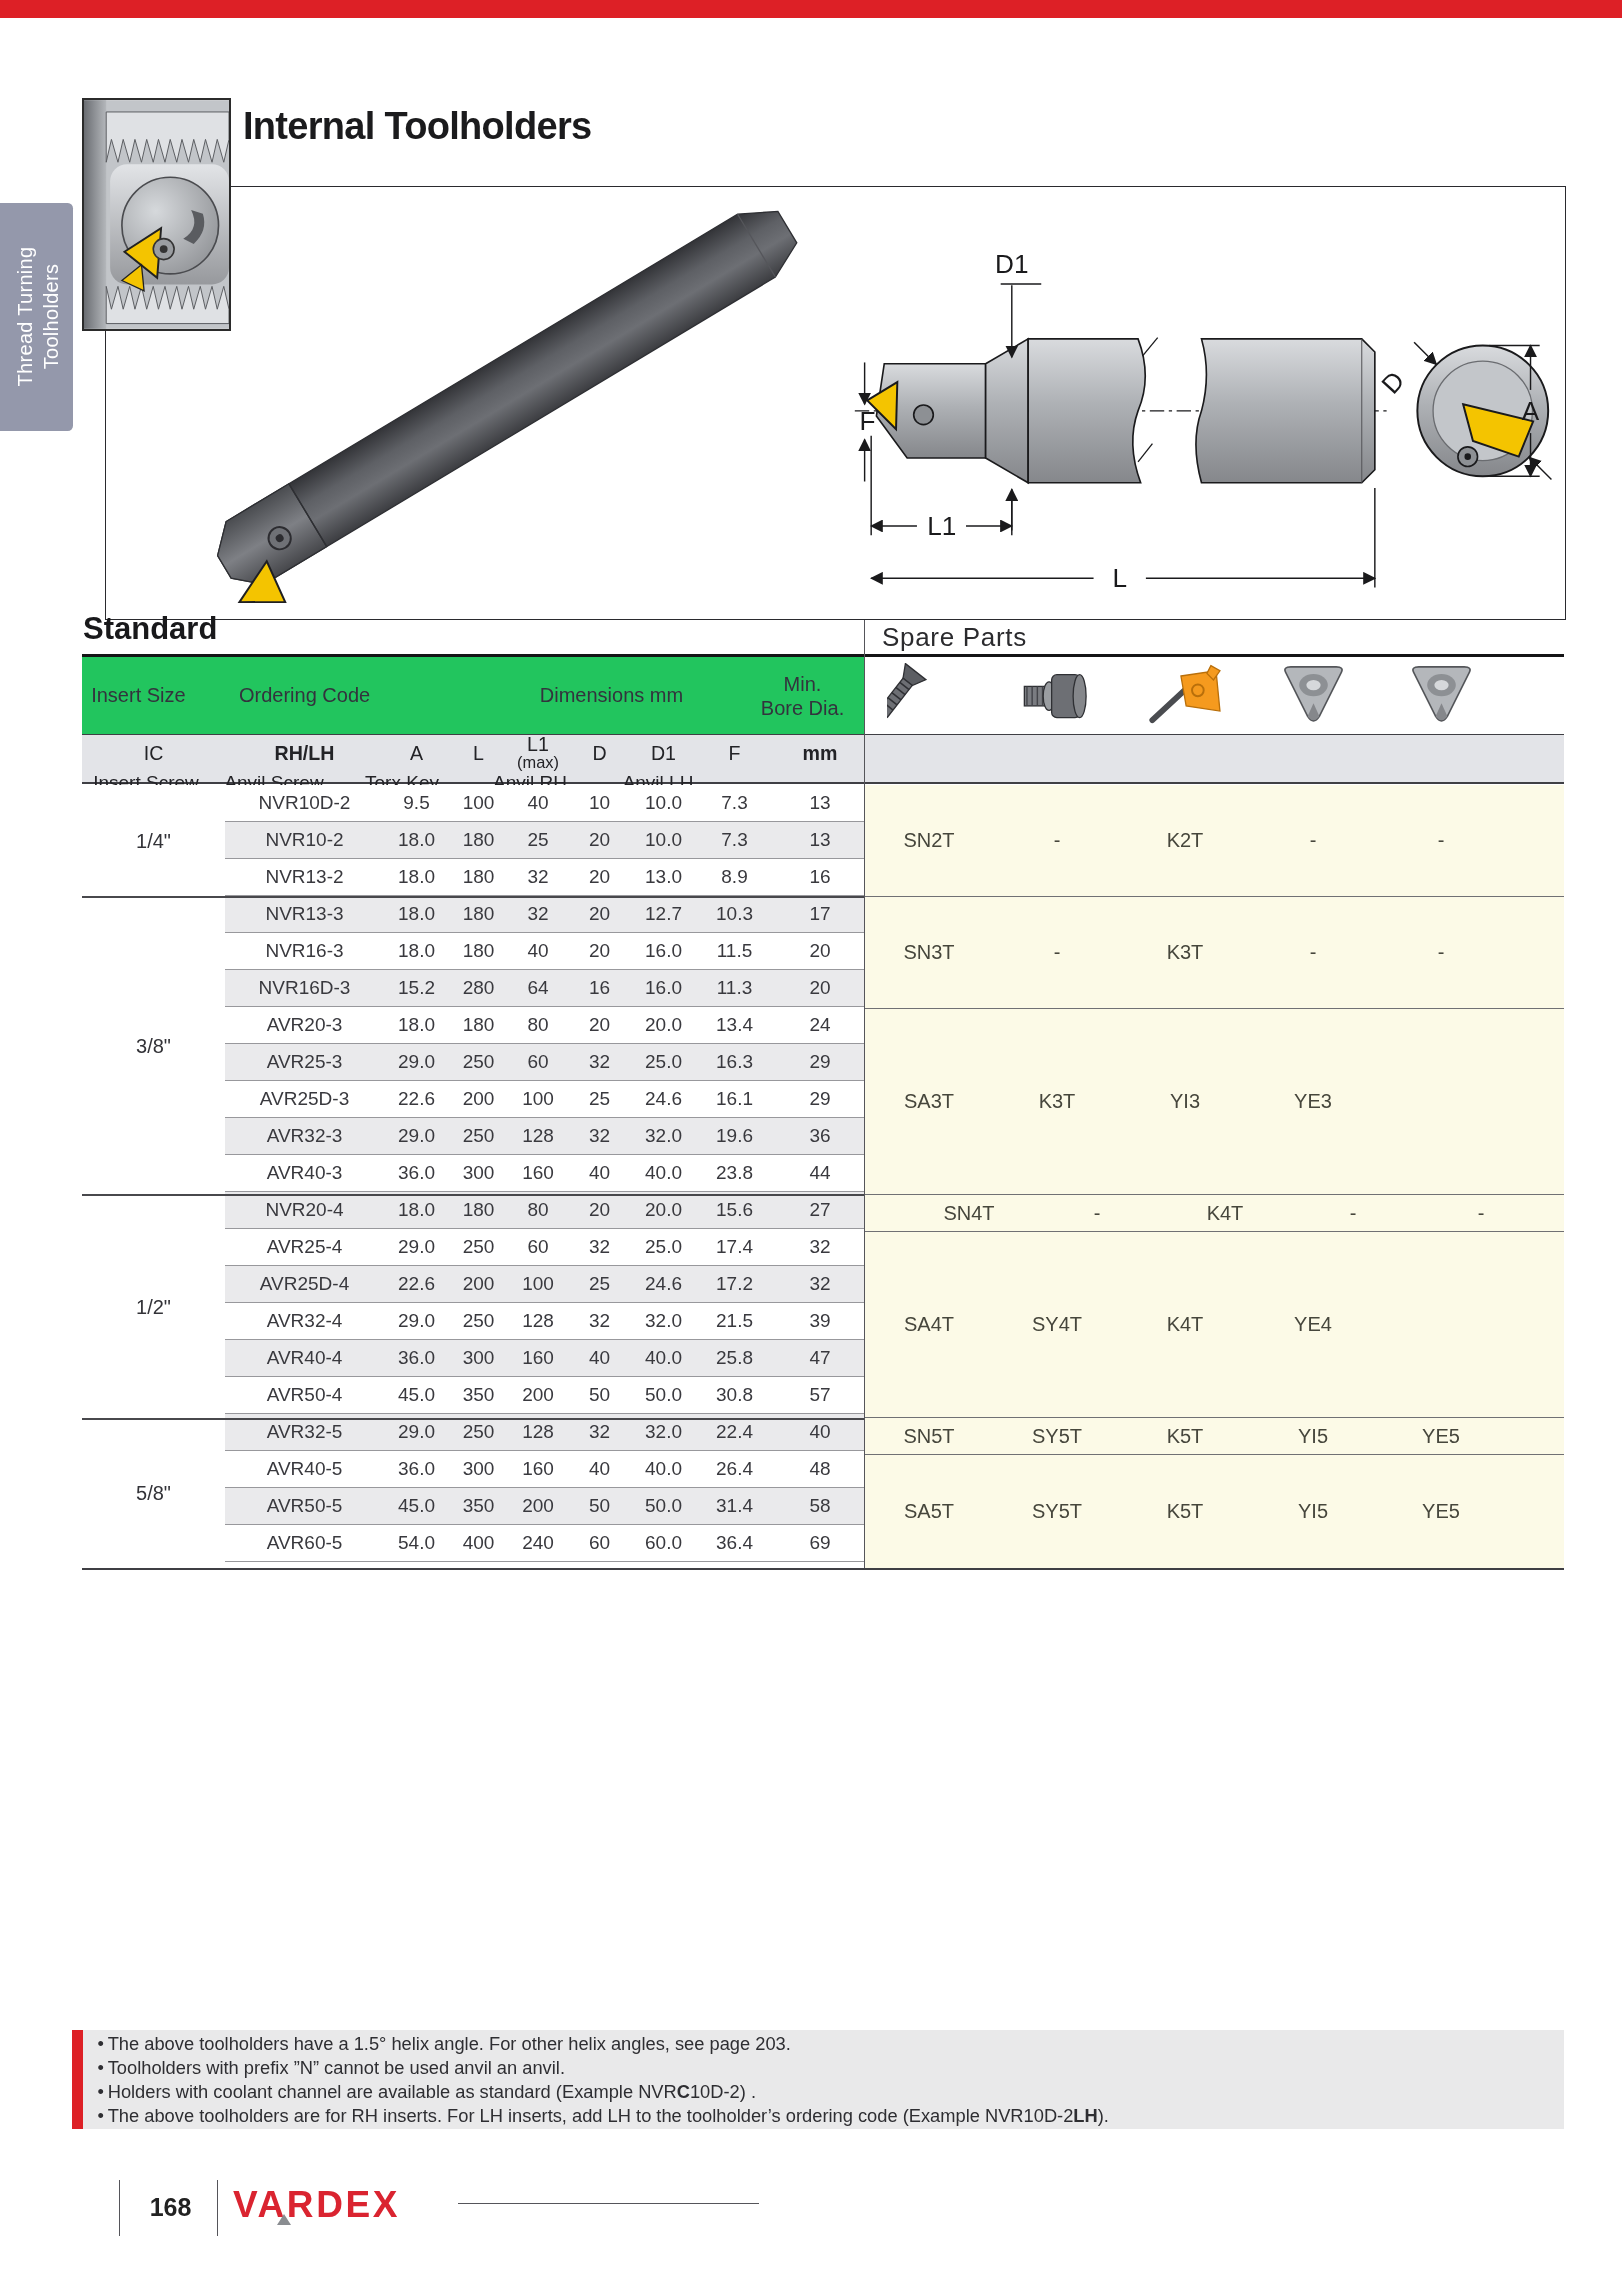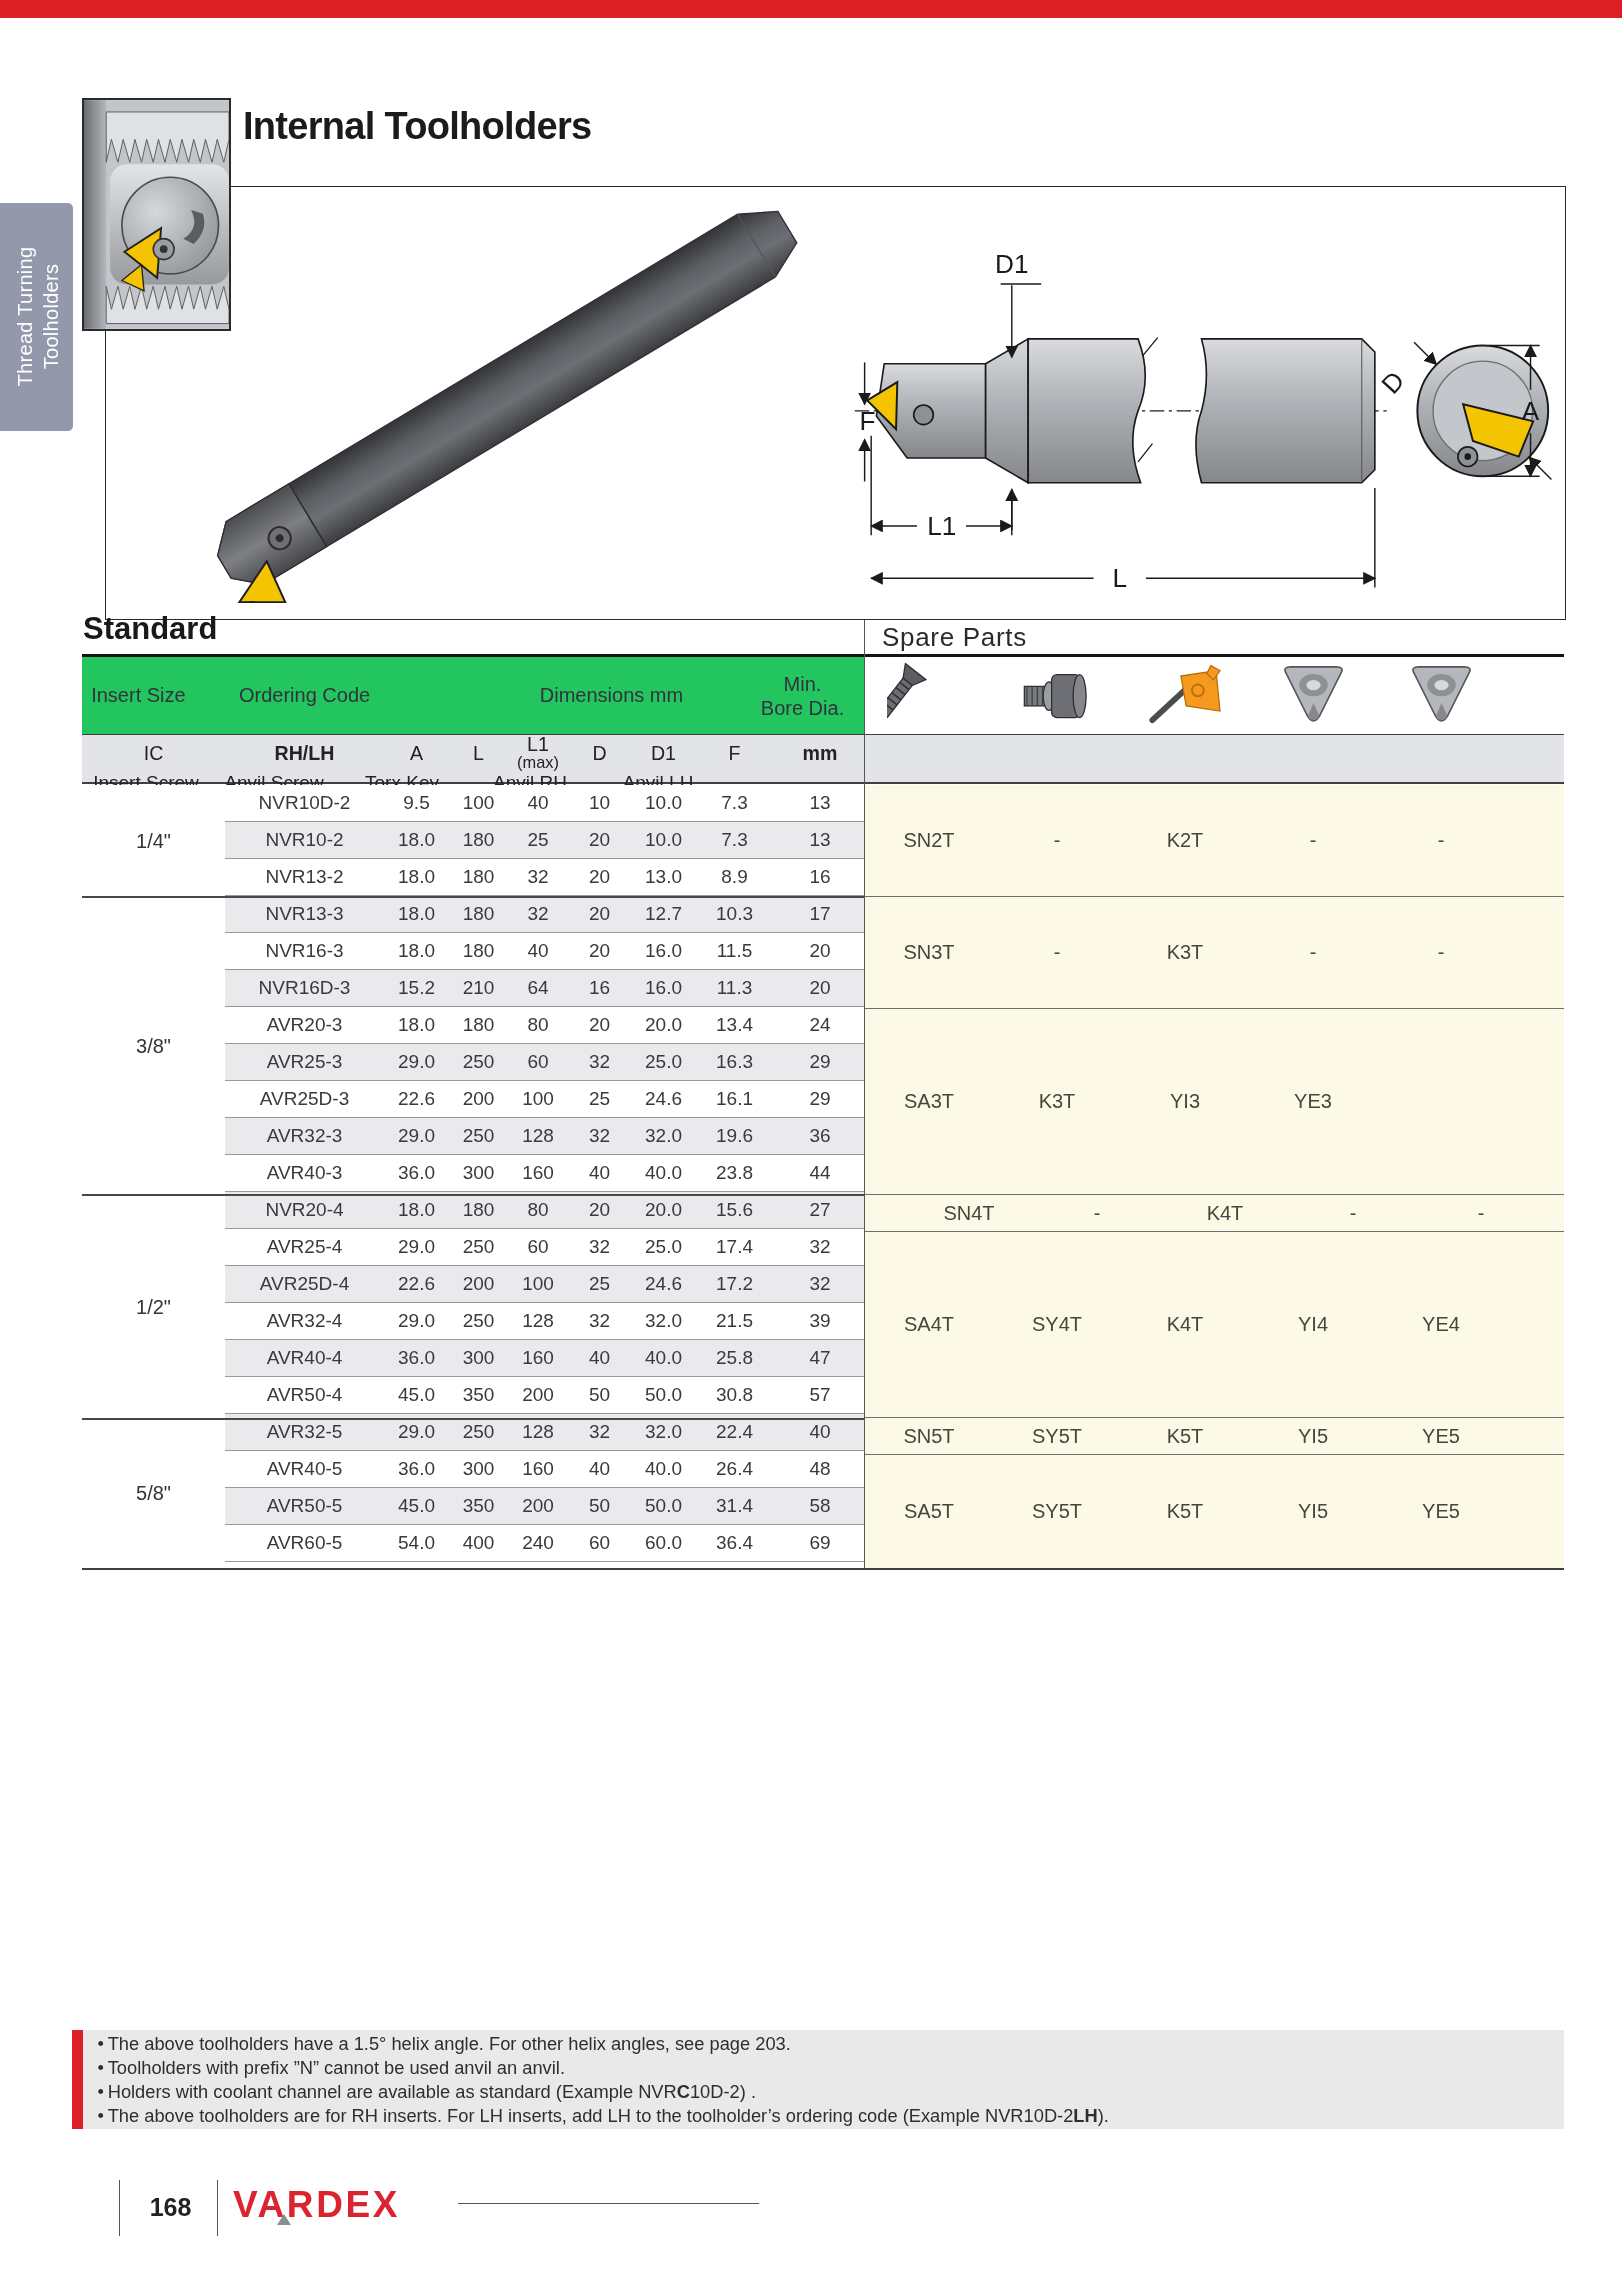--- a/index.html
+++ b/index.html
@@ -380,21 +380,21 @@
         <div class="cell c-l1">40</div>
         <div class="cell c-d">20</div>
         <div class="cell c-d1">16.0</div>
         <div class="cell c-f">11.5</div>
         <div class="cell c-mm">20</div>
       </div>
       <div class="std-row r-shade">
         <div class="cell c-ic"></div>
         <div class="cell c-code">NVR16D-3</div>
         <div class="cell c-a">15.2</div>
-        <div class="cell c-l">210</div>
+        <div class="cell c-l">280</div>
         <div class="cell c-l1">64</div>
         <div class="cell c-d">16</div>
         <div class="cell c-d1">16.0</div>
         <div class="cell c-f">11.3</div>
         <div class="cell c-mm">20</div>
       </div>
       <div class="std-row r-plain">
         <div class="cell c-ic"></div>
         <div class="cell c-code">AVR20-3</div>
         <div class="cell c-a">18.0</div>
@@ -595,21 +595,20 @@
         <div class="spare-cell">SN4T</div>
         <div class="spare-cell">-</div>
         <div class="spare-cell">K4T</div>
         <div class="spare-cell">-</div>
         <div class="spare-cell">-</div>
       </div>
       <div class="spare-block" style="height: 186px;">
         <div class="spare-cell">SA4T</div>
         <div class="spare-cell">SY4T</div>
         <div class="spare-cell">K4T</div>
-        <div class="spare-cell">YI4</div>
         <div class="spare-cell">YE4</div>
       </div>
       <div class="spare-block" style="height: 37px;">
         <div class="spare-cell">SN5T</div>
         <div class="spare-cell">SY5T</div>
         <div class="spare-cell">K5T</div>
         <div class="spare-cell">YI5</div>
         <div class="spare-cell">YE5</div>
       </div>
       <div class="spare-block" style="height: 112px;">

